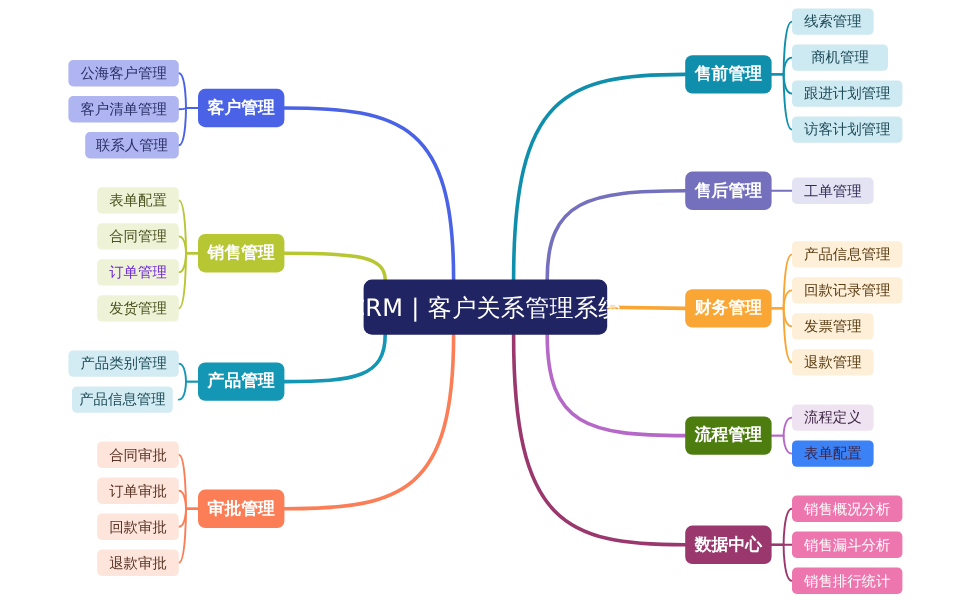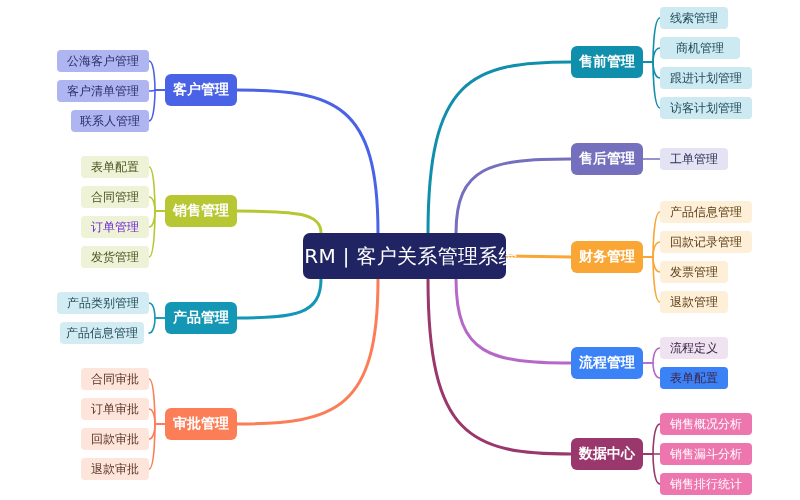--- a/index.html
+++ b/index.html
@@ -79,20 +79,20 @@
     <div class="node leaf" style="left: 660px; top: 37px; width: 80px; background: rgb(205, 233, 241); color: rgb(29, 74, 87);">商机管理</div>
     <div class="node leaf" style="left: 660px; top: 67px; width: 92px; background: rgb(205, 233, 241); color: rgb(29, 74, 87);">跟进计划管理</div>
     <div class="node leaf" style="left: 660px; top: 97px; width: 92px; background: rgb(205, 233, 241); color: rgb(29, 74, 87);">访客计划管理</div>
     <div class="node branch" style="left: 571px; top: 143px; width: 72px; background: rgb(116, 112, 189);">售后管理</div>
     <div class="node leaf" style="left: 660px; top: 148px; width: 68px; background: rgb(228, 227, 243); color: rgb(46, 44, 85);">工单管理</div>
     <div class="node branch" style="left: 571px; top: 241px; width: 72px; background: rgb(249, 166, 53);">财务管理</div>
     <div class="node leaf" style="left: 660px; top: 201px; width: 92px; background: rgb(253, 239, 216); color: rgb(90, 59, 18);">产品信息管理</div>
     <div class="node leaf" style="left: 660px; top: 231px; width: 92px; background: rgb(253, 239, 216); color: rgb(90, 59, 18);">回款记录管理</div>
     <div class="node leaf" style="left: 660px; top: 261px; width: 68px; background: rgb(253, 239, 216); color: rgb(90, 59, 18);">发票管理</div>
     <div class="node leaf" style="left: 660px; top: 291px; width: 68px; background: rgb(253, 239, 216); color: rgb(90, 59, 18);">退款管理</div>
-    <div class="node branch" style="left: 571px; top: 347px; width: 72px; background: #3b82f6;">流程管理</div>
+    <div class="node branch" style="left: 571px; top: 347px; width: 72px; background: #4d7c0f;">流程管理</div>
     <div class="node leaf" style="left: 660px; top: 337px; width: 68px; background: rgb(239, 227, 242); color: rgb(62, 37, 69);">流程定义</div>
     <div class="node leaf" style="left: 660px; top: 367px; width: 68px; background: #3b82f6; color: rgb(62, 37, 69);">表单配置</div>
     <div class="node branch" style="left: 571px; top: 438px; width: 72px; background: rgb(154, 55, 108);">数据中心</div>
     <div class="node leaf" style="left: 660px; top: 413px; width: 92px; background: rgb(238, 118, 174); color: rgb(255, 255, 255);">销售概况分析</div>
     <div class="node leaf" style="left: 660px; top: 443px; width: 92px; background: rgb(238, 118, 174); color: rgb(255, 255, 255);">销售漏斗分析</div>
     <div class="node leaf" style="left: 660px; top: 473px; width: 92px; background: rgb(238, 118, 174); color: rgb(255, 255, 255);">销售排行统计</div>
   </div>
 
 </body></html>

